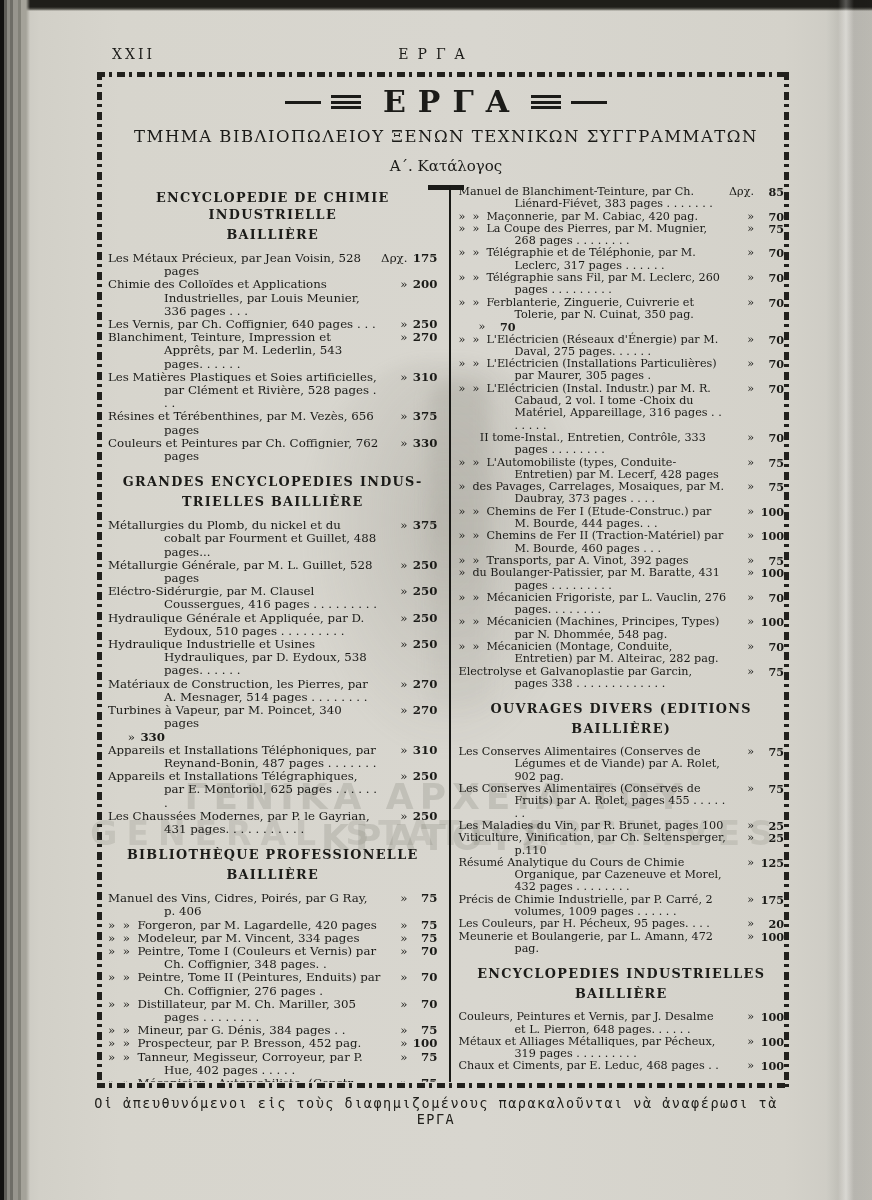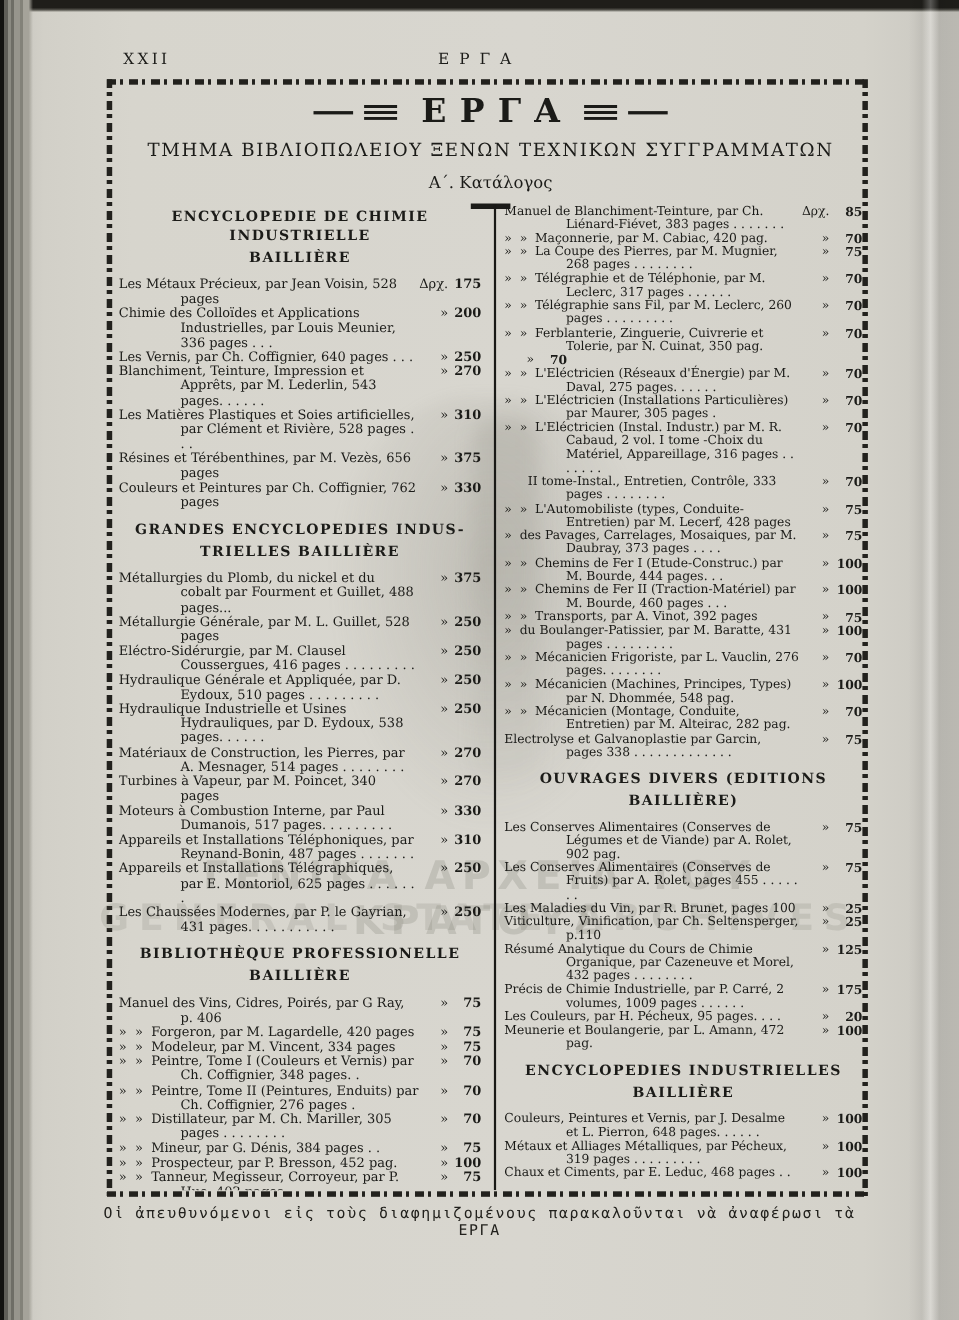--- a/index.html
+++ b/index.html
@@ -171,21 +171,20 @@
             <span class="t">Matériaux de Construction, les Pierres, par A. Mesnager, 514 pages . . . . . . . .</span>
             <span class="c">»</span>
             <span class="p">270</span>
           </div>
           <div class="row">
             <span class="t">Turbines à Vapeur, par M. Poincet, 340 pages</span>
             <span class="c">»</span>
             <span class="p">270</span>
           </div>
           <div class="row">
-            <span class="t">Moteurs à Combustion Interne, par Paul Dumanois, 517 pages. . . . . . . . .</span>
             <span class="c">»</span>
             <span class="p">330</span>
           </div>
           <div class="row">
             <span class="t">Appareils et Installations Téléphoniques, par Reynand-Bonin, 487 pages . . . . . . .</span>
             <span class="c">»</span>
             <span class="p">310</span>
           </div>
           <div class="row">
             <span class="t">Appareils et Installations Télégraphiques, par E. Montoriol, 625 pages . . . . . . .</span>

